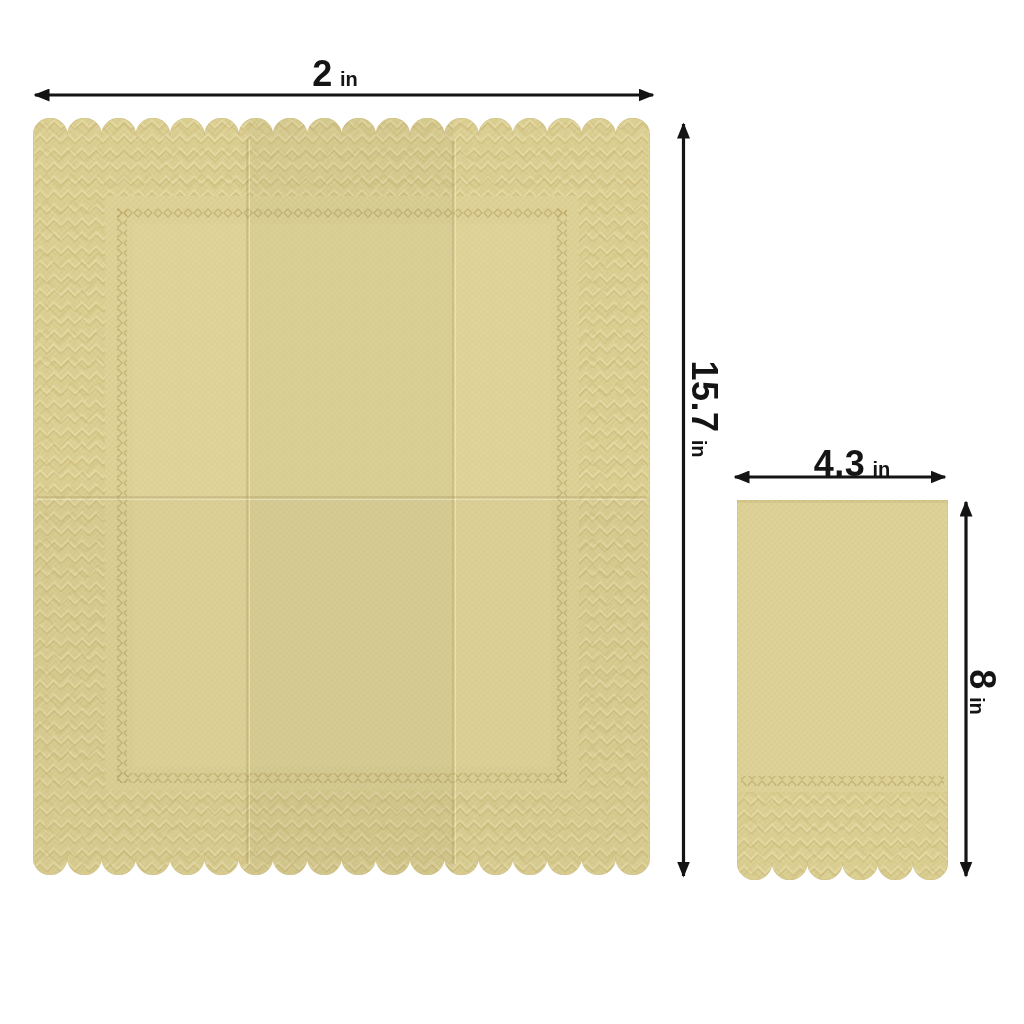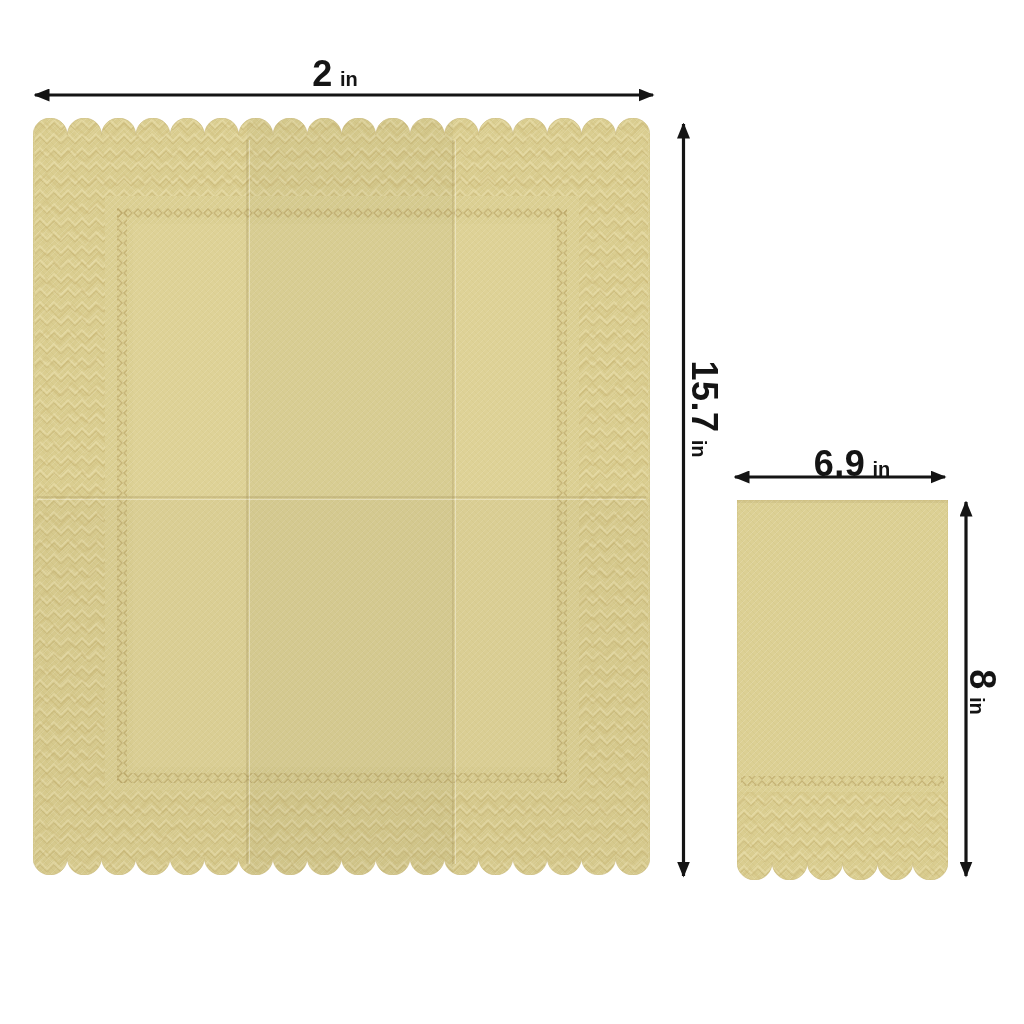--- a/index.html
+++ b/index.html
@@ -133,18 +133,18 @@
 
 <div id="label-large-width" class="dim-label horiz">
   <span class="val">2</span><span class="unit">in</span>
 </div>
 
 <div id="label-large-height" class="dim-label vert">
   <span class="val">15.7</span><span class="unit">in</span>
 </div>
 
 <div id="label-small-width" class="dim-label horiz">
-  <span class="val">6.9</span><span class="unit">in</span>
+  <span class="val">4.3</span><span class="unit">in</span>
 </div>
 
 <div id="label-small-height" class="dim-label vert">
   <span class="val">8</span><span class="unit">in</span>
 </div>
 
 </body></html>

